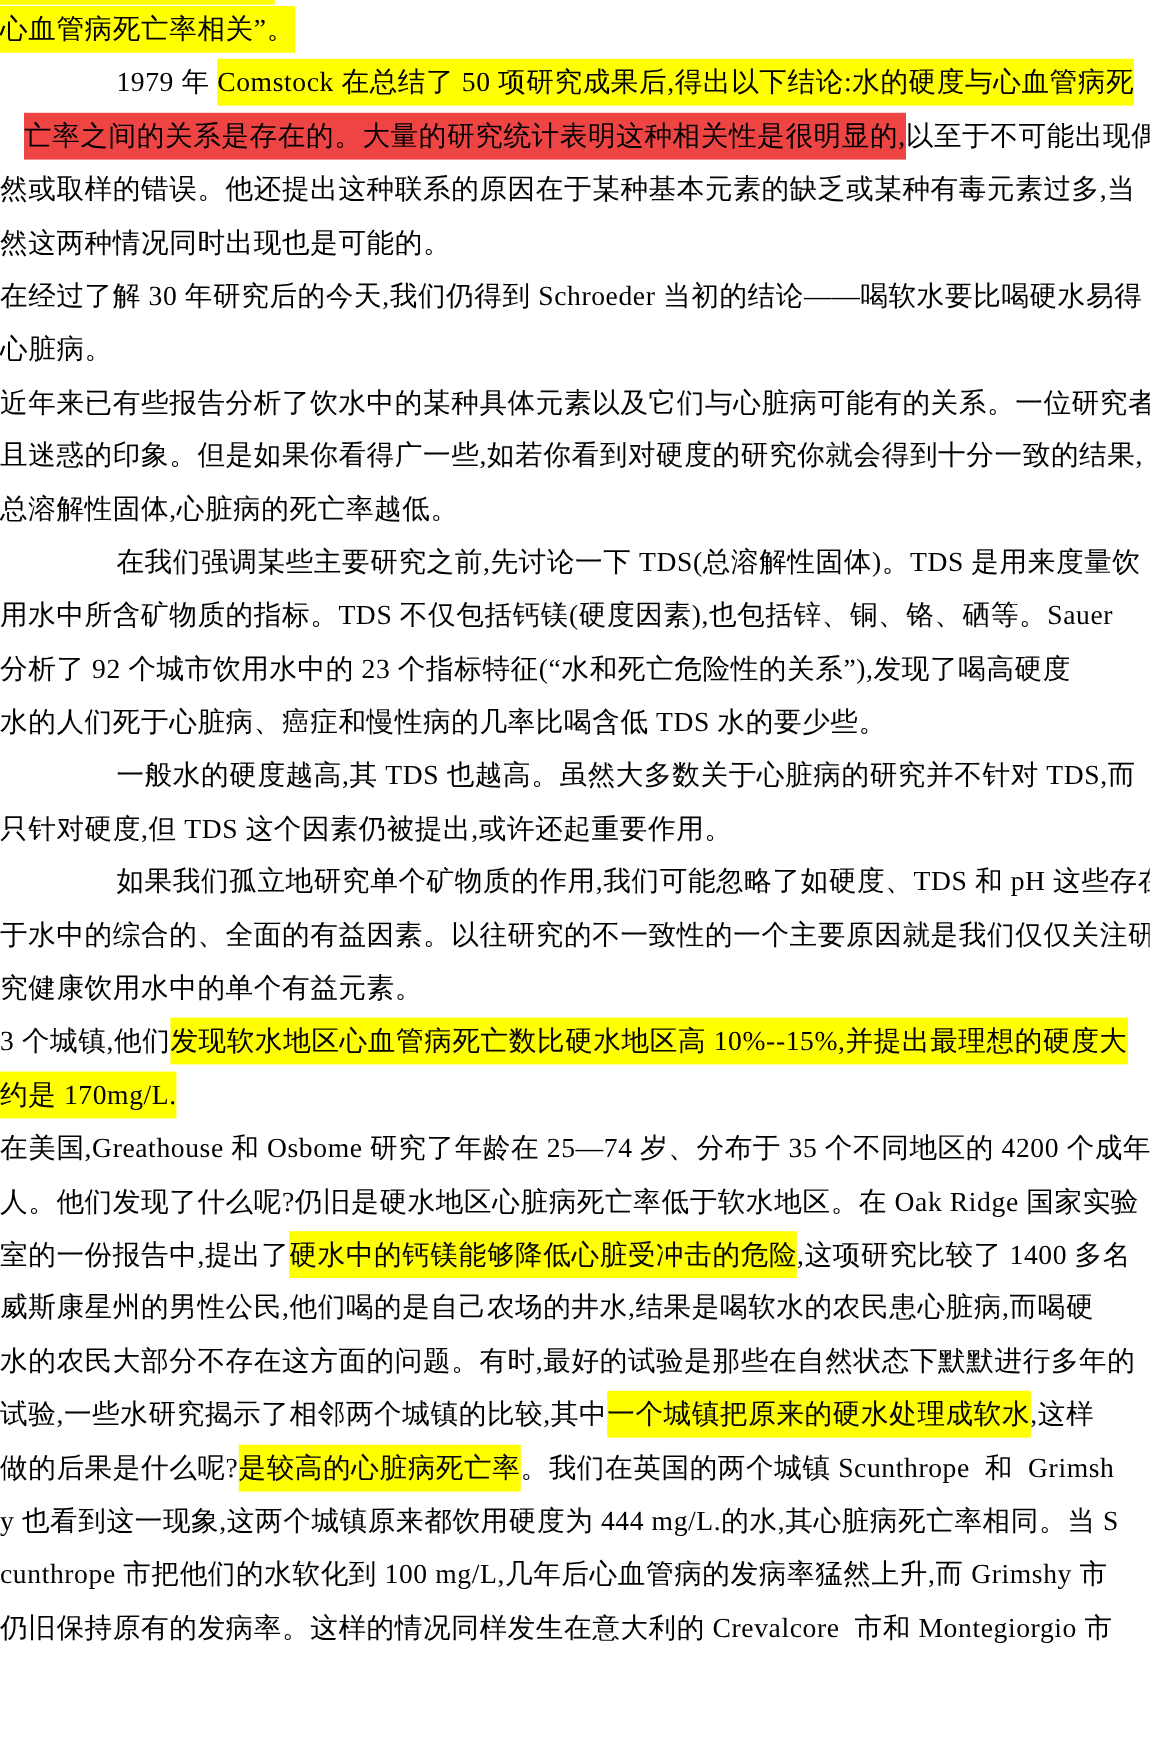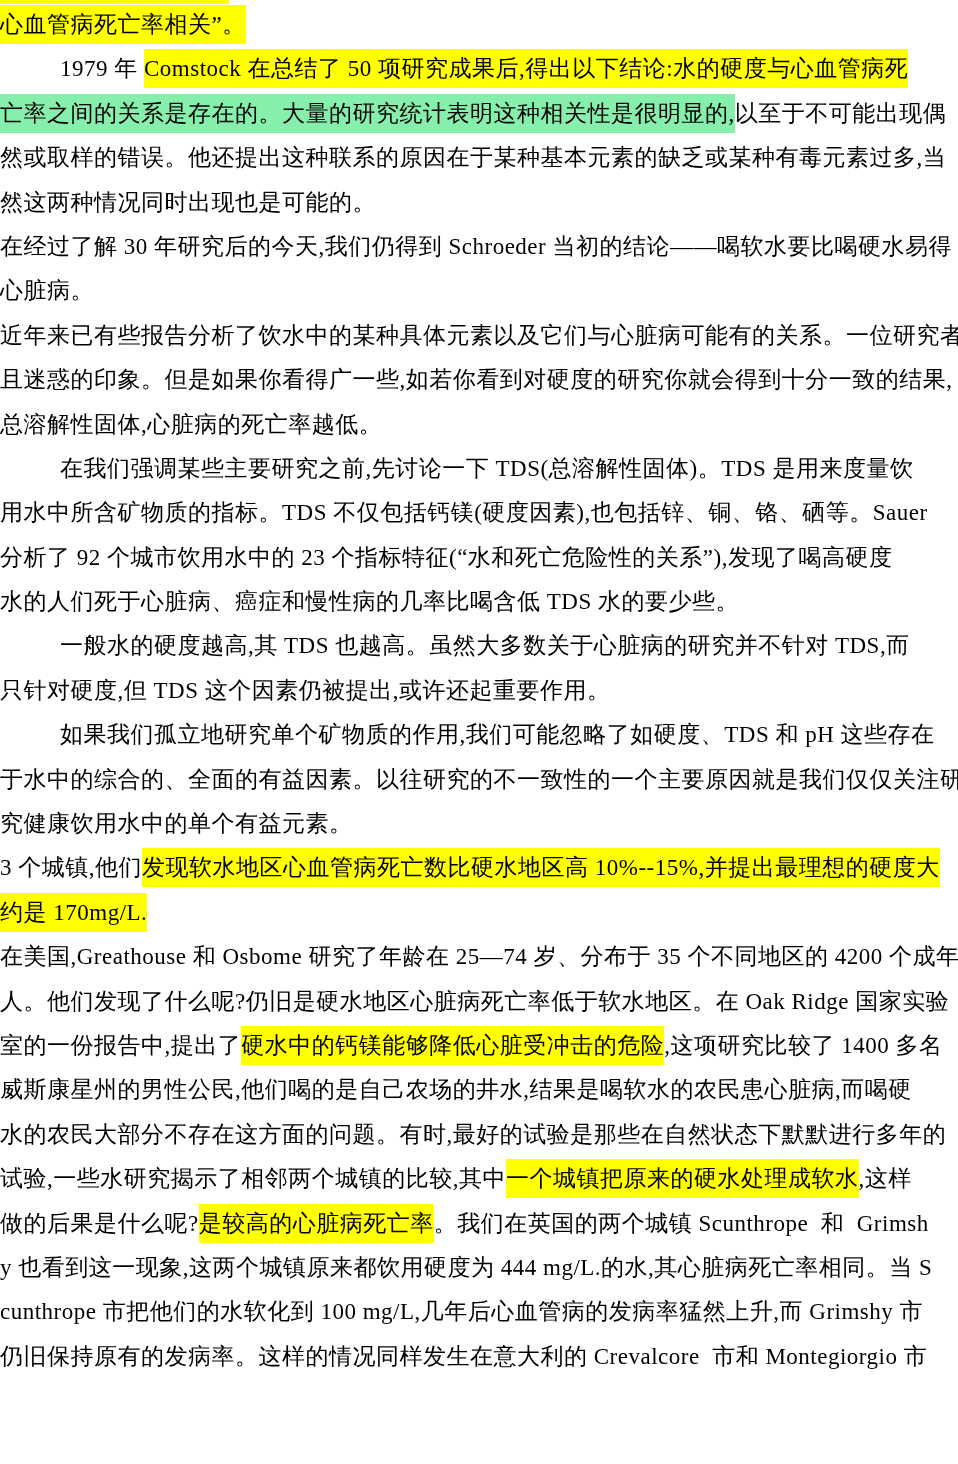--- a/index.html
+++ b/index.html
@@ -35,37 +35,37 @@
     width: 958px;
   }
   .line {
     height: 44.4px;
     line-height: 44.4px;
     font-size: 23px;
     letter-spacing: 0.5px;
     white-space: pre;
   }
   .line.indent {
-    padding-left: 60px;
+    padding-left: 97px;
   }
   mark {
     background: #ffff00;
     color: inherit;
     padding: 7px 0;
   }
 </style>
 </head>
 <body>
 
 <div class="page" style="background: rgb(255, 255, 255); color: rgb(0, 0, 0);">
   <div class="top-sliver" style="background: rgb(255, 255, 0);"></div>
   <div class="lines">
       <div class="line"><mark style="background: rgb(255, 255, 0);">心血管病死亡率相关”。</mark></div>
       <div class="line indent"><span>1979 年 </span><mark style="background: rgb(255, 255, 0);">Comstock 在总结了 50 项研究成果后,得出以下结论:水的硬度与心血管病死</mark></div>
-      <div class="line"><mark style="background: #86efac;">亡率之间的关系是存在的。大量的研究统计表明这种相关性是很明显的,</mark><span>以至于不可能出现偶</span></div>
+      <div class="line"><mark style="background: #ef4444; margin-left: 20px;">亡率之间的关系是存在的。大量的研究统计表明这种相关性是很明显的,</mark><span>以至于不可能出现偶</span></div>
       <div class="line"><span>然或取样的错误。他还提出这种联系的原因在于某种基本元素的缺乏或某种有毒元素过多,当</span></div>
       <div class="line"><span>然这两种情况同时出现也是可能的。</span></div>
       <div class="line"><span>在经过了解 30 年研究后的今天,我们仍得到 Schroeder 当初的结论——喝软水要比喝硬水易得</span></div>
       <div class="line"><span>心脏病。</span></div>
       <div class="line"><span>近年来已有些报告分析了饮水中的某种具体元素以及它们与心脏病可能有的关系。一位研究者</span></div>
       <div class="line"><span>且迷惑的印象。但是如果你看得广一些,如若你看到对硬度的研究你就会得到十分一致的结果,</span></div>
       <div class="line"><span>总溶解性固体,心脏病的死亡率越低。</span></div>
       <div class="line indent"><span>在我们强调某些主要研究之前,先讨论一下 TDS(总溶解性固体)。TDS 是用来度量饮</span></div>
       <div class="line"><span>用水中所含矿物质的指标。TDS 不仅包括钙镁(硬度因素),也包括锌、铜、铬、硒等。Sauer</span></div>
       <div class="line"><span>分析了 92 个城市饮用水中的 23 个指标特征(“水和死亡危险性的关系”),发现了喝高硬度</span></div>

